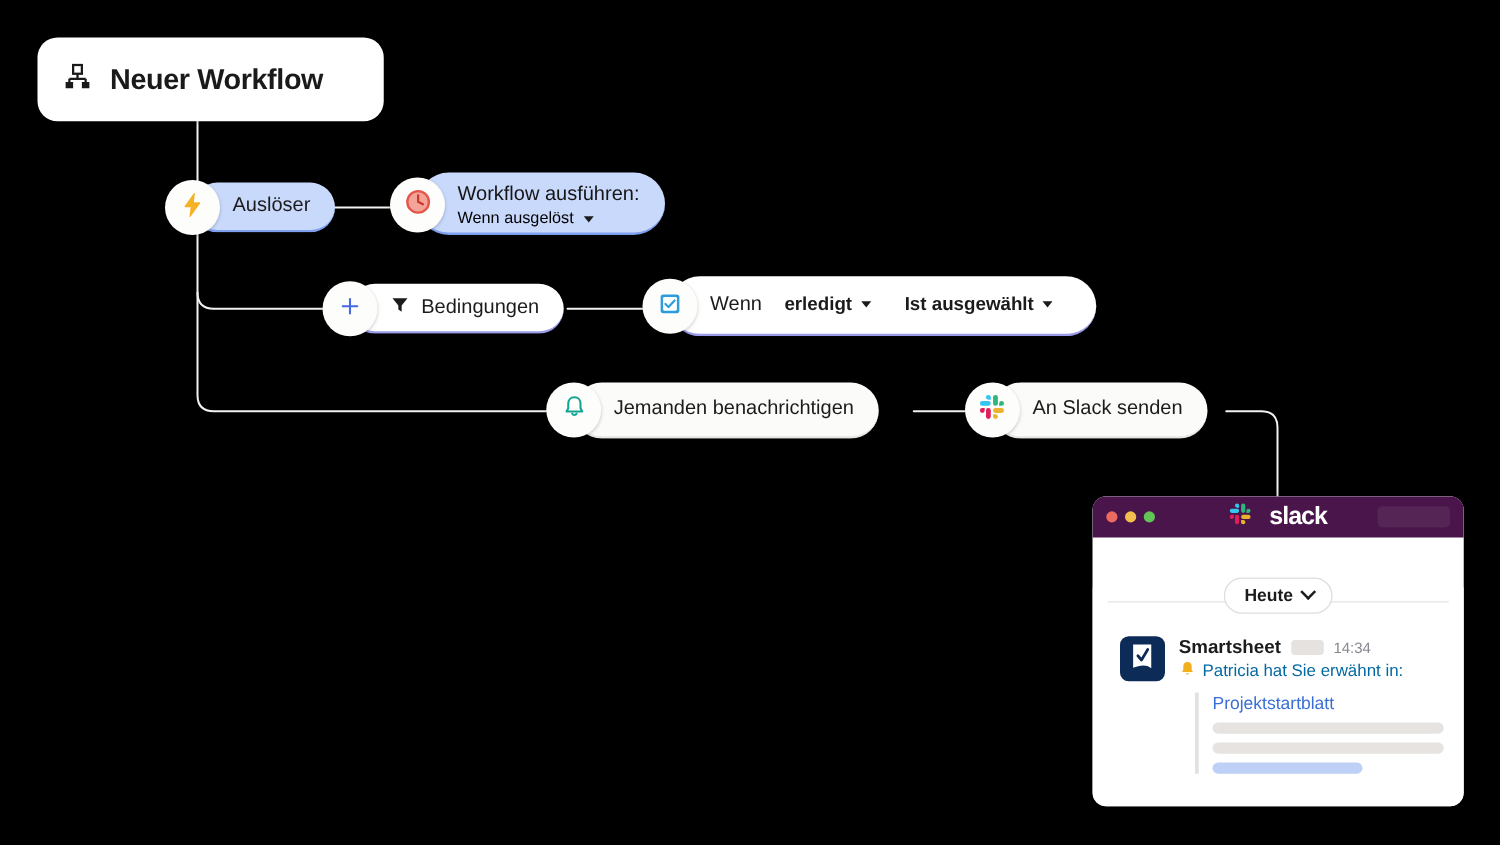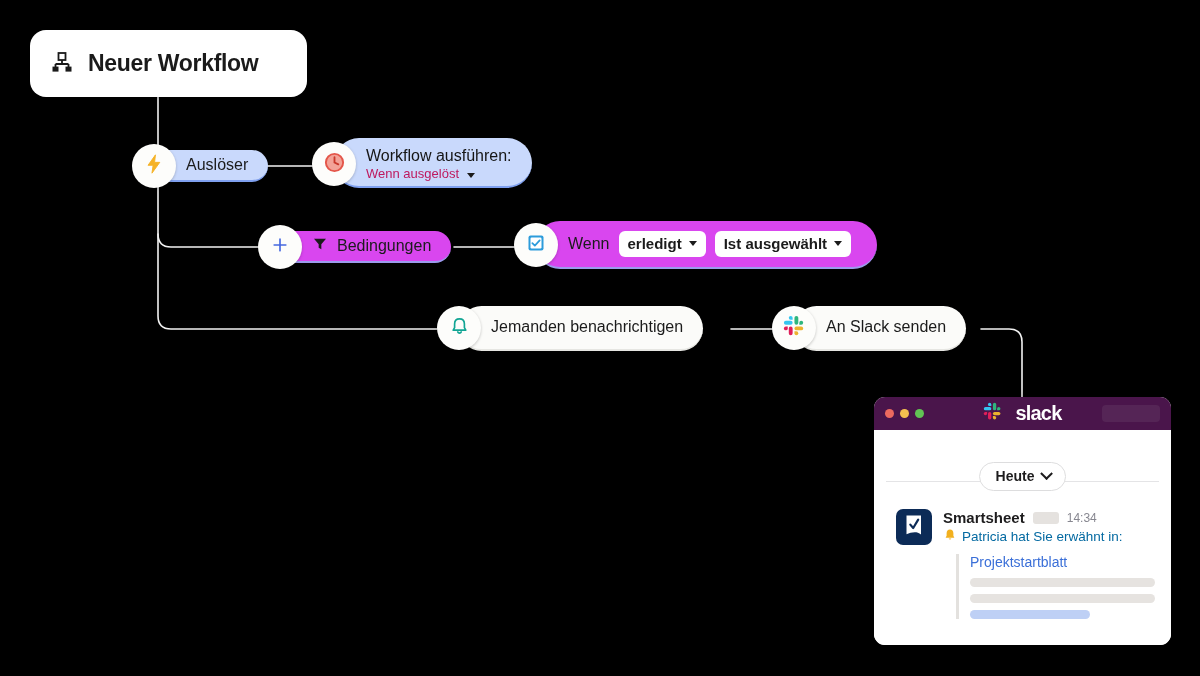--- a/index.html
+++ b/index.html
@@ -60,39 +60,39 @@
     background: #fdfdfb;
     display: flex;
     align-items: center;
     justify-content: center;
     position: relative;
     z-index: 3;
     box-shadow: 0 1px 3px rgba(0,0,0,0.22);
     flex: 0 0 auto;
   }
   .node-body {
-    height: 32px;
+    height: 40px;
     margin-left: -22px;
     padding-left: 32px;
     padding-right: 20px;
     border-radius: 22px;
     display: flex;
     align-items: center;
     position: relative;
     z-index: 2;
     font-size: 15px;
     color: #1b1b1b;
     white-space: nowrap;
   }
   .node-body.blue {
     background: #c9d9fc;
     border-bottom: 2px solid #7fa0ef;
   }
   .node-body.lav {
-    background: #d946ef;
+    background: #ffffff;
     border-bottom: 2px solid #9b9bec;
   }
   .node-body.white {
     background: #fbfbf9;
     border-bottom: 2px solid #e6e6e2;
     box-shadow: 0 1px 3px rgba(0,0,0,0.16);
   }
 
   
   #node-trigger { left: 132px; top: 144px; }
@@ -103,21 +103,21 @@
   #node-run .node-badge { margin-top: 2px; }
   #node-run .node-body {
     height: 50px;
     border-radius: 25px;
     flex-direction: column;
     align-items: flex-start;
     justify-content: center;
     padding-top: 3px;
   }
   .run-line1 { font-size: 16px; color: #151515; line-height: 19px; }
-  .run-line2 { font-size: 13px; color: #be185d; line-height: 17px; }
+  .run-line2 { font-size: 13px; color: #000000; line-height: 17px; }
 
   
   #node-cond { left: 258px; top: 225px; }
   #node-cond .node-body { gap: 9px; font-size: 16px; }
 
   
   #node-if { left: 514px; top: 223px; }
   #node-if .node-body { height: 48px; border-radius: 24px; gap: 9px; padding-right: 26px; }
   .chip {
     background: #ffffff;

